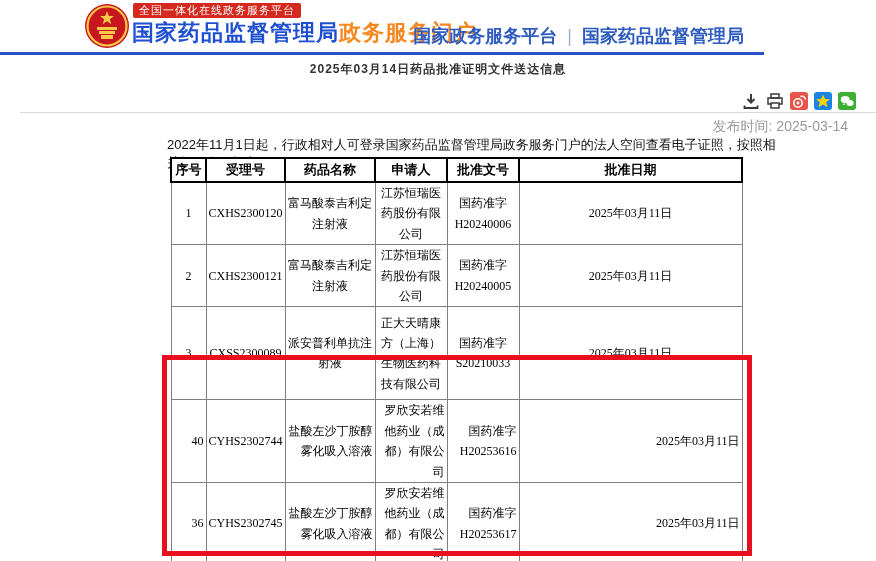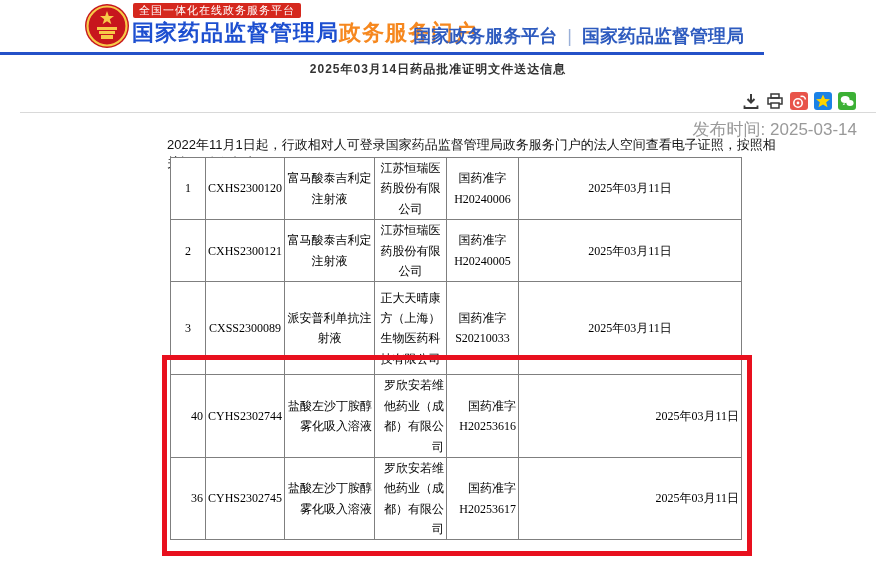--- a/index.html
+++ b/index.html
@@ -15,21 +15,21 @@
   .brand .org{color:#1d4fd0;}
   .brand .portal{color:#f6881f;}
   .top-links{position:absolute;right:20px;top:24px;font-size:18px;font-weight:bold;color:#2e5bbf;display:flex;gap:10px;align-items:center;}
   .top-links a{color:#2e5bbf;text-decoration:none;cursor:pointer;}
   .top-links .sep{color:#9ab0d8;font-weight:normal;}
   
   .page-title{position:absolute;top:61px;left:0;width:100%;text-align:center;font-size:12px;font-weight:bold;color:#333;letter-spacing:1px;}
   .toolbar{position:absolute;top:92px;right:20px;display:flex;gap:6px;align-items:center;}
   .toolbar .ic{width:18px;height:18px;display:block;cursor:pointer;}
   .divider{position:absolute;top:112px;left:20px;width:856px;height:0;border-top:1px solid #d9d9d9;}
-  .publish{position:absolute;top:118px;right:19px;font-size:17px;color:#999;}
+  .publish{position:absolute;top:118px;right:28px;font-size:14px;color:#999;}
   .notice{position:absolute;top:136px;left:167px;width:620px;font-size:13px;color:#111;}
   
   .doc-table{position:absolute;top:157px;left:170px;border-collapse:collapse;table-layout:fixed;
     font-family:"Liberation Serif","DejaVu Serif",serif;font-size:12px;color:#000;text-align:center;}
   .doc-table th{border:2px solid #000;height:22px;font-size:13px;font-weight:bold;padding:0;background:#fff;}
   .doc-table td{border:1px solid #7f7f7f;line-height:1.7;padding:0 2px;vertical-align:middle;background:#fff;}
   tr.h43 td{height:43px;}
   tr.h92 td{height:92px;}
   tr.h65 td{height:65px;text-align:right;}
   
@@ -95,20 +95,28 @@
 <table class="doc-table">
   <colgroup>
     <col style="width:35px">
       <col style="width:78px">
       <col style="width:90px">
     <col style="width:72px">
       <col style="width:72px">
       <col style="width:223px">
   </colgroup>
   <tbody>
+      <tr>
+    <th>序号</th>
+    <th>受理号</th>
+    <th>药品名称</th>
+    <th>申请人</th>
+    <th>批准文号</th>
+    <th>批准日期</th>
+  </tr>
   <tr class="h43">
     <td>1</td>
     <td>CXHS2300120</td>
     <td>富马酸泰吉利定注射液</td>
     <td>江苏恒瑞医药股份有限公司</td>
     <td>
           <div>国药准字</div>
           <div>H20240006</div>
         </td>
     <td>2025年03月11日</td>

